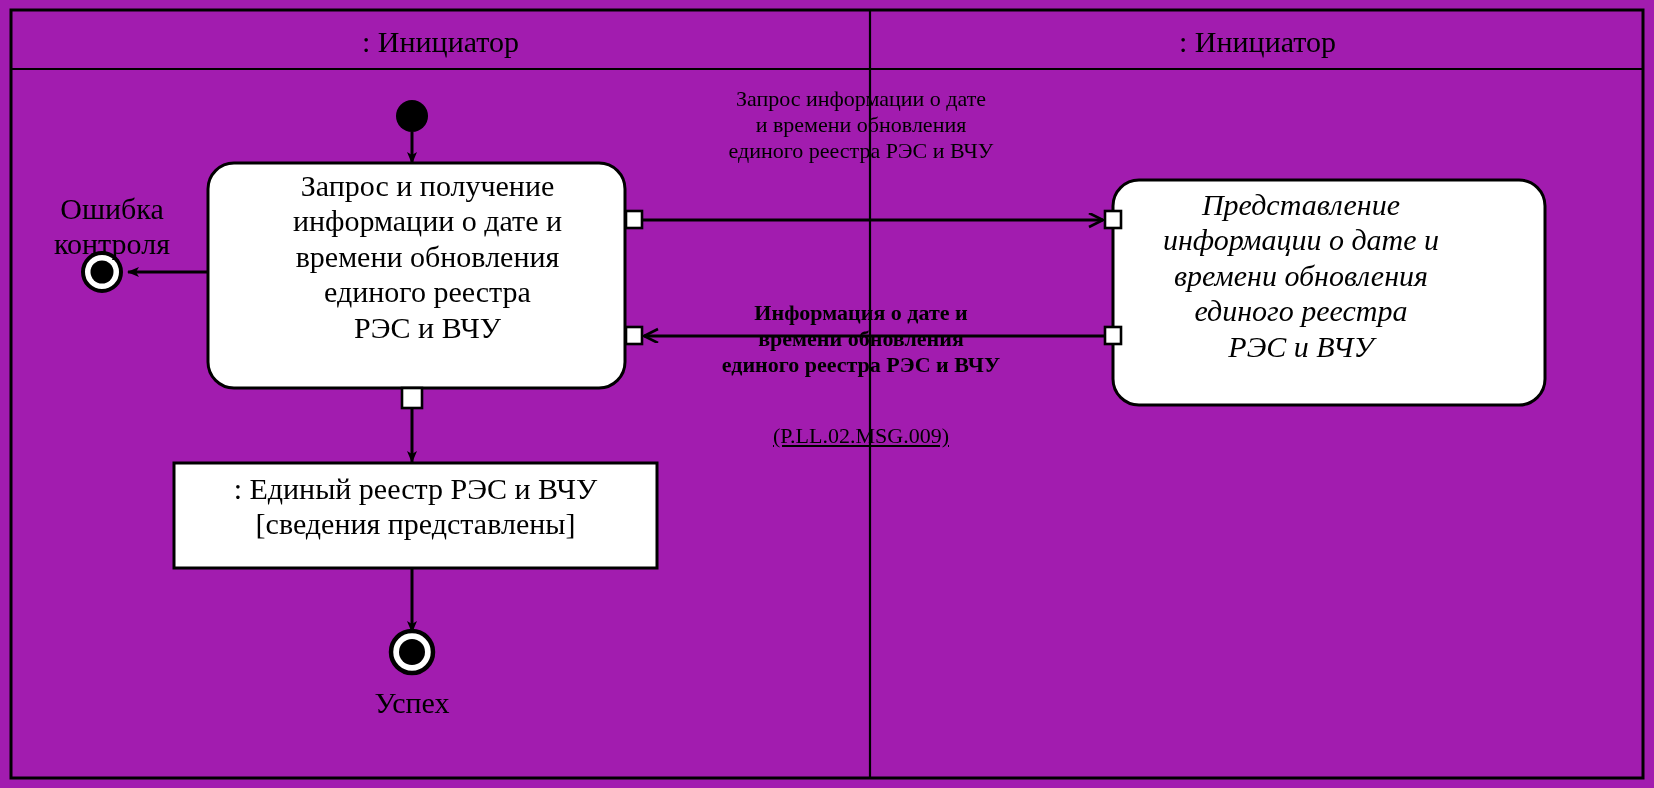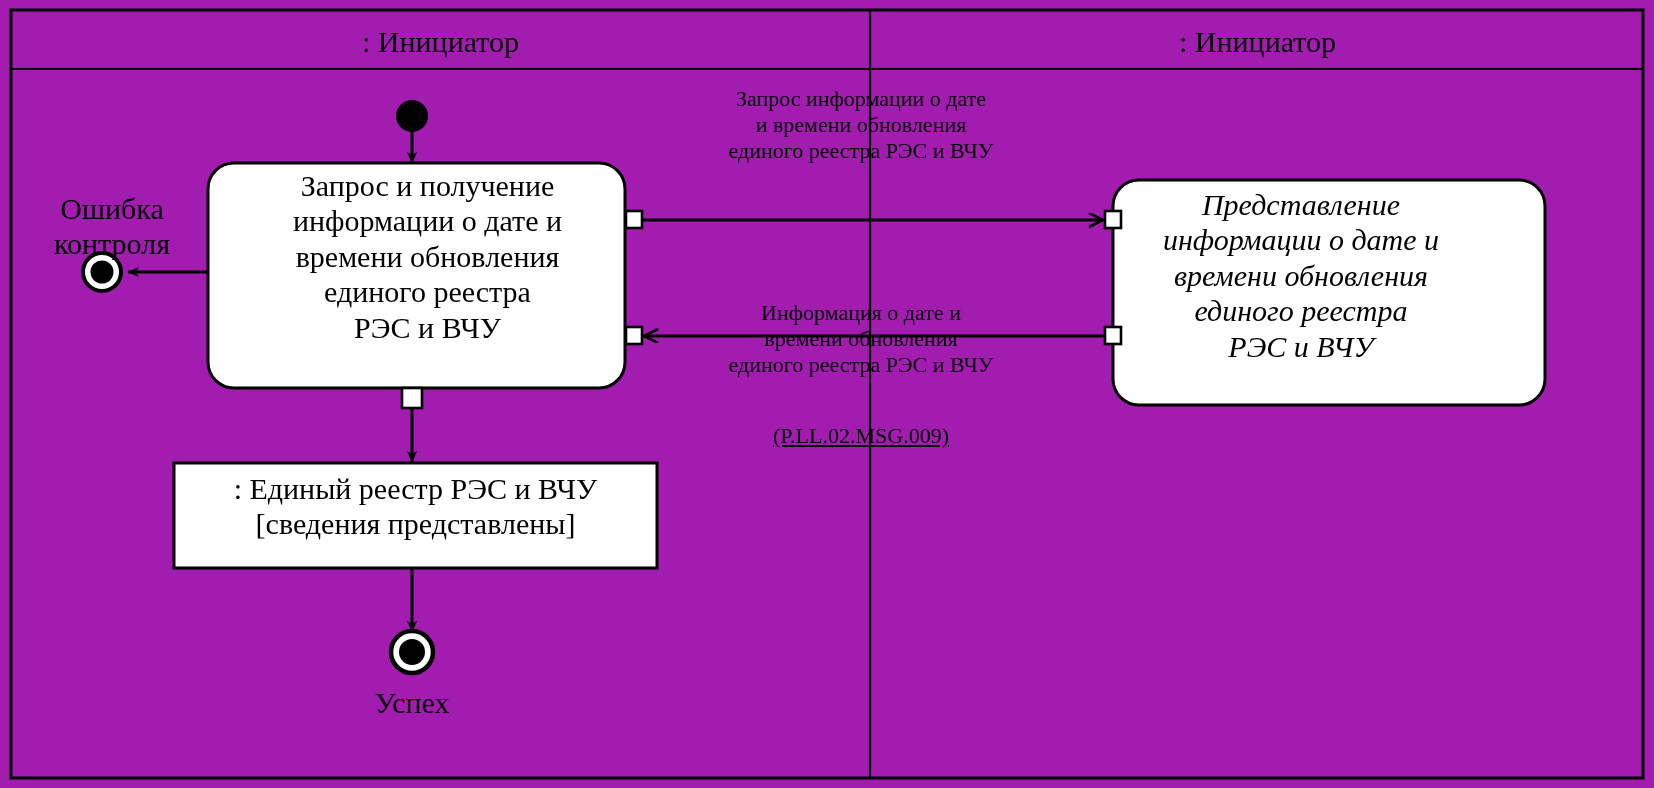--- a/index.html
+++ b/index.html
@@ -121,19 +121,19 @@
   <div class="txt node-label" style="left:312px; top:685px; width:200px;">Успех</div>
 
   <div class="txt object-label" style="left:180px; top:471px; width:471px;">: Единый реестр РЭС и ВЧУ
 [сведения представлены]</div>
 
   <div class="txt msg-label" style="left:638px; top:86px; width:446px;">Запрос информации о дате
 и времени обновления
 единого реестра РЭС и ВЧУ</div>
 
 
-  <div class="txt msg-label" style="left:638px; top:300px; width:446px;">Информация о дате и
+  <div class="txt msg-label" style="left:638px; top:300px; width:446px;font-weight:bold;">Информация о дате и
 времени обновления
 единого реестра РЭС и ВЧУ</div>
 
   <div class="txt msg-label" style="left:638px; top:423px; width:446px;text-decoration:underline;">(P.LL.02.MSG.009)</div>
 
 </div>
 
 </body></html>

